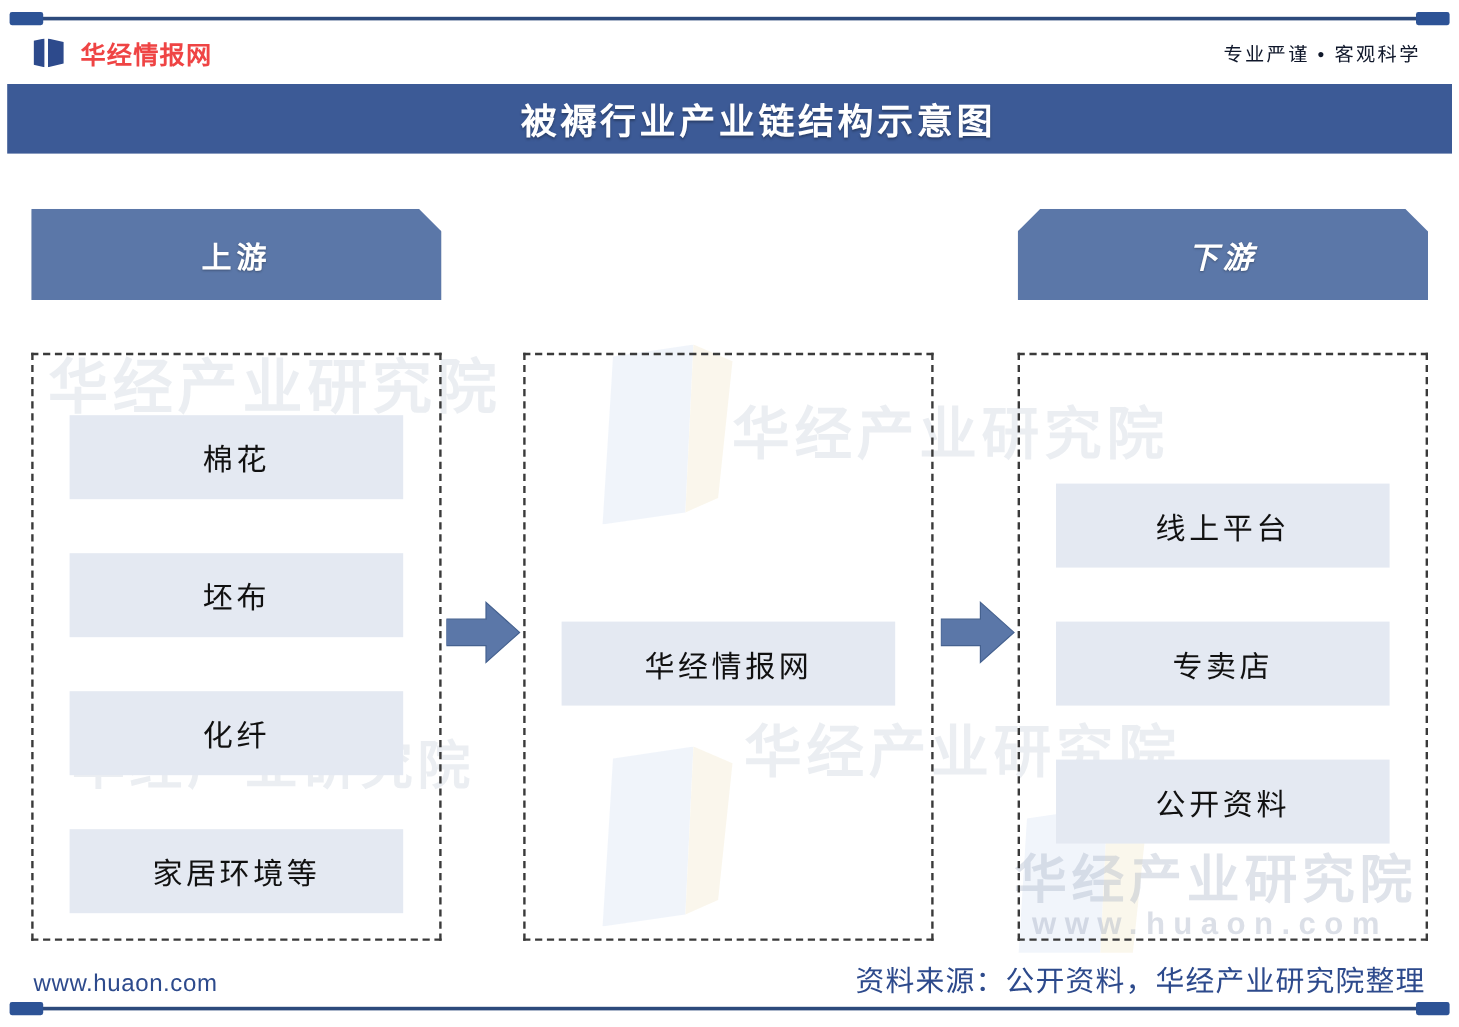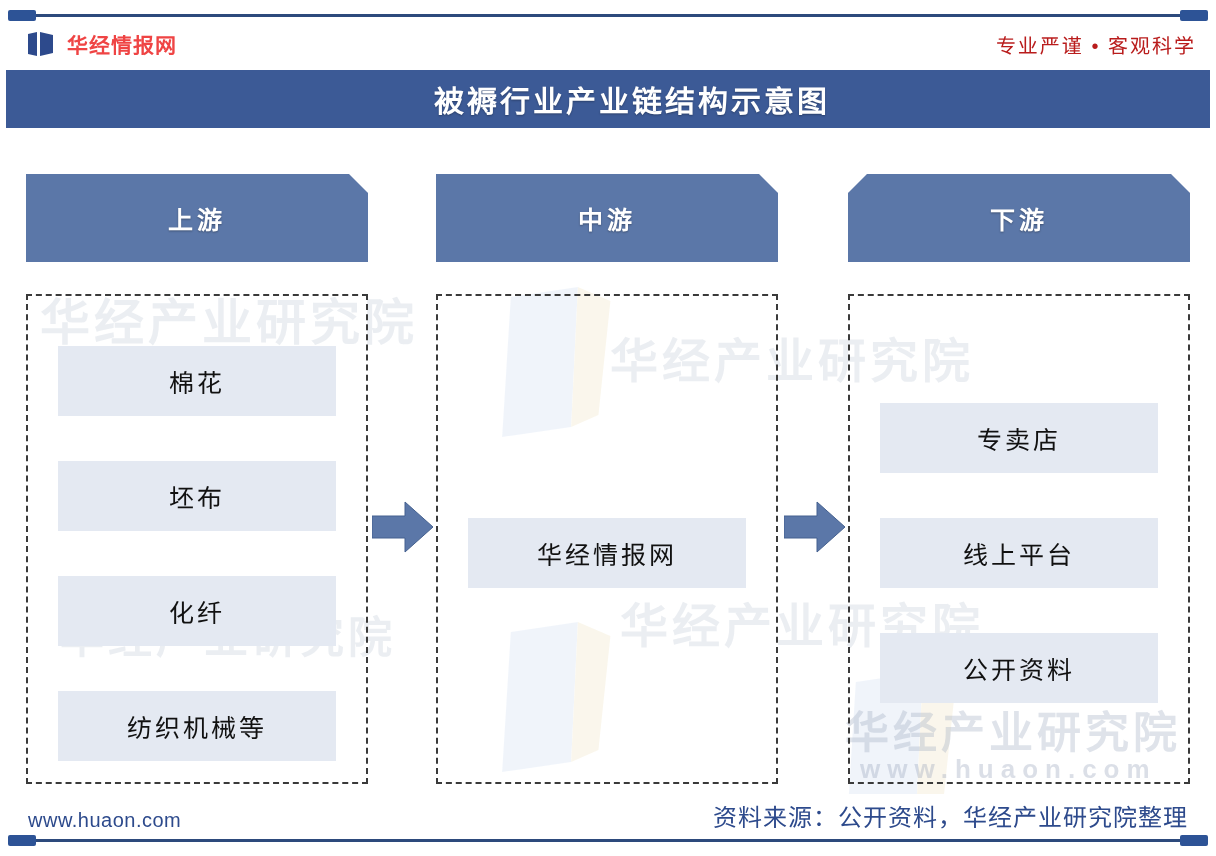--- a/index.html
+++ b/index.html
@@ -67,27 +67,27 @@
   }
   .brand-name {
     font-size: 21px;
     font-weight: 700;
     color: #ef4444;
     letter-spacing: 1px;
     white-space: nowrap;
   }
   .tagline {
     position: absolute;
-    right: 20px;
+    right: 32px;
     top: 0;
     height: 44px;
     display: flex;
     align-items: center;
-    font-size: 20px;
-    color: #b91c1c;
+    font-size: 16px;
+    color: #0f172a;
     letter-spacing: 2px;
     white-space: nowrap;
   }
 
   
   .title-banner {
     position: absolute;
     left: 6px;
     right: 6px;
     top: 70px;
@@ -166,33 +166,34 @@
   .column.col-up   { left: 26px;  width: 342px; }
   .column.col-mid  { left: 436px; width: 342px; }
   .column.col-down { left: 848px; width: 342px; }
 
   
   .stage-head {
     position: absolute;
     top: 42px;
     left: 0;
     width: 100%;
-    height: 88px;
+    height: 76px;
     background: #5b77a8;
     display: flex;
     align-items: center;
     justify-content: center;
     box-shadow: 0 1px 2px rgba(0,0,0,0.18);
     text-align: center;
   }
   .stage-head.cut-r {
     clip-path: polygon(0 0, calc(100% - 19px) 0, 100% 19px, 100% 100%, 0 100%);
   }
   .stage-head.cut-lr {
     clip-path: polygon(19px 0, calc(100% - 19px) 0, 100% 19px, 100% 100%, 0 100%, 0 19px);
+    font-style: italic;
   }
   .stage-head-label {
     font-size: 25px;
     font-weight: 700;
     color: #ffffff;
     letter-spacing: 4px;
     text-shadow: 0 1px 2px rgba(0,0,0,0.32);
   }
 
   
@@ -337,58 +338,55 @@
           <div class="node">
             <span class="node-label">棉花</span>
           </div>
           <div class="node">
             <span class="node-label">坯布</span>
           </div>
           <div class="node">
             <span class="node-label">化纤</span>
           </div>
           <div class="node">
-            <span class="node-label">纺织机械等</span>
+            <span class="node-label">家居环境等</span>
           </div>
         </div>
       </div>
     </div>
 
     <svg class="arrow a1" viewBox="0 0 62 54">
       <path d="M0 16 L33 16 L33 2 L61 27 L33 52 L33 38 L0 38 Z" fill="#5B77A8" stroke="#45618f" stroke-width="1"></path>
     </svg>
 
     <div class="column col-mid">
-      <div class="stage-head cut-r">
-        <span class="stage-head-label">中游</span>
-      </div>
       <div class="stage-body">
         <div class="stage-items single">
           <div class="node">
             <span class="node-label">华经情报网</span>
           </div>
         </div>
       </div>
     </div>
 
     <svg class="arrow a2" viewBox="0 0 62 54">
       <path d="M0 16 L33 16 L33 2 L61 27 L33 52 L33 38 L0 38 Z" fill="#5B77A8" stroke="#45618f" stroke-width="1"></path>
     </svg>
 
     <div class="column col-down">
       <div class="stage-head cut-lr">
         <span class="stage-head-label">下游</span>
       </div>
       <div class="stage-body">
         <div class="stage-items">
           <div class="node">
+            <span class="node-label">线上平台</span>
+          </div>
+          <div class="node">
             <span class="node-label">专卖店</span>
-          </div>
-          <div class="node">
-            <span class="node-label">线上平台</span>
           </div>
           <div class="node">
             <span class="node-label">公开资料</span>
           </div>
         </div>
       </div>
     </div>
 
   </div>
 

